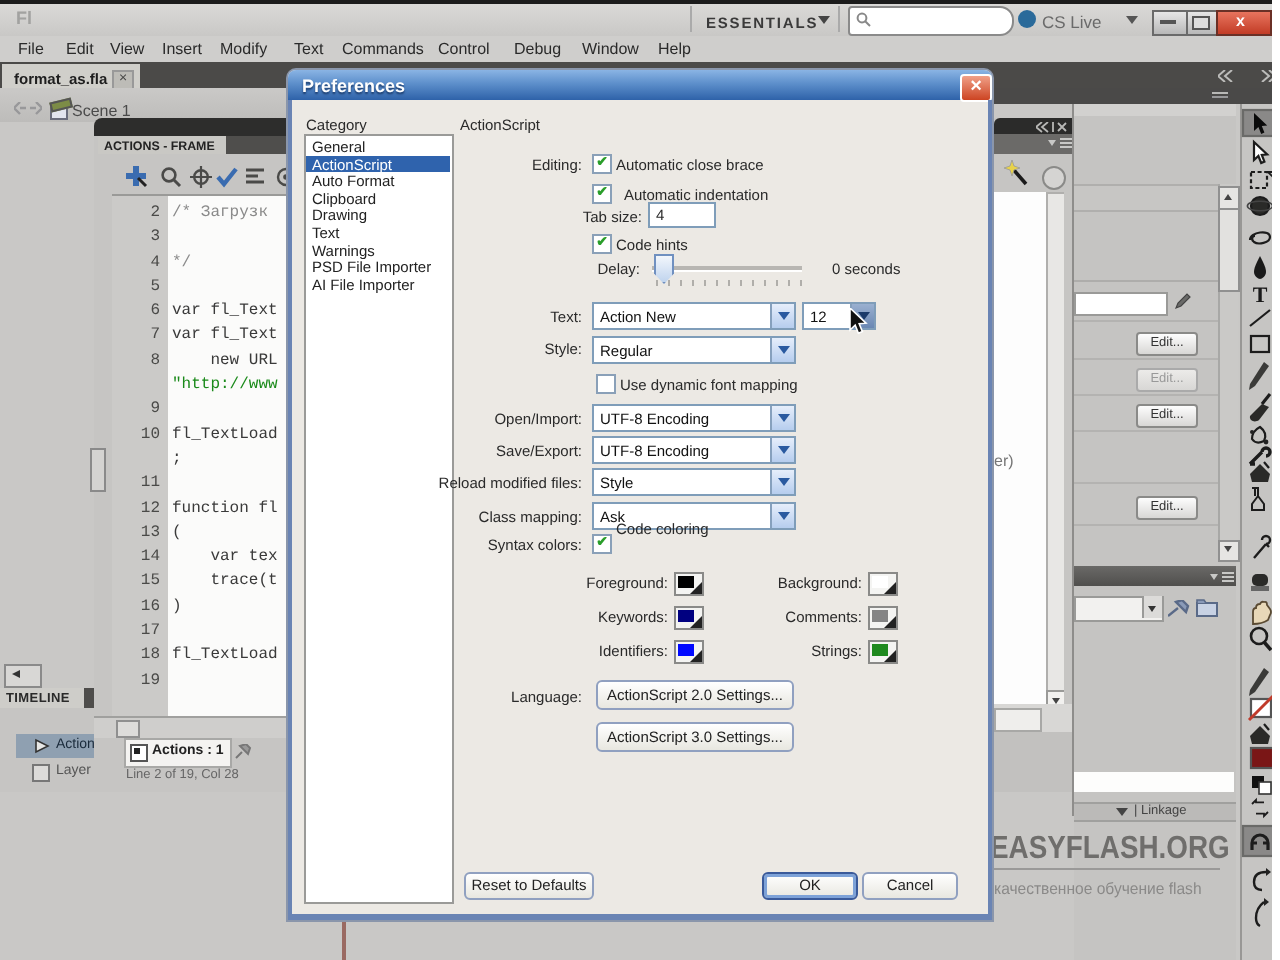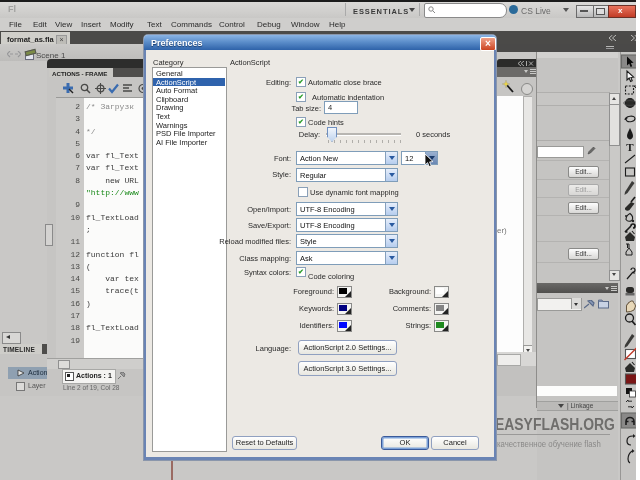--- a/index.html
+++ b/index.html
@@ -324,21 +324,21 @@
 <div class="ab" style="left:324px;top:101px;width:32px;height:11px;background:#fff;border:1px solid #7f9db9"></div>
 <div class="cbl" style="left:328px;top:103px">4</div>
 <div class="cb" style="left:296px;top:117px">✔</div>
 <div class="cbl" style="left:308px;top:118px">Code hints</div>
 <div class="lab" style="left:220px;top:130px;width:100px">Delay:</div>
 <div class="ab" style="left:326px;top:133px;width:75px;height:2px;background:#b8b6b2;border-bottom:1px solid #fff"></div>
 <div class="ab" style="left:327px;top:127px;width:8px;height:13px;background:linear-gradient(#f2f6fc,#c0d4ee);border:1px solid #7090c0;clip-path:polygon(0 0,100% 0,100% 65%,50% 100%,0 65%)"></div>
 <div class="ab" style="left:328px;top:140px;width:74px;height:3px;background:repeating-linear-gradient(90deg,#b0aeaa 0 1px,transparent 1px 6px)"></div>
 <div class="cbl" style="left:416px;top:130px">0 seconds</div>
 
-<div class="lab" style="left:191px;top:154px;width:100px">Font:</div>
+<div class="lab" style="left:191px;top:154px;width:100px">Text:</div>
 <div class="dd" style="left:296px;top:151px">
         <span>Action New</span>
         <div class="db">
           <i class="tri"></i>
         </div>
       </div>
 <div class="dd" style="left:401px;top:151px;width:35px">
         <span>12</span>
         <div class="db" style="background:linear-gradient(#9ab0d0,#6a87b3)">
           <i class="tri" style="border-top-color:#1a3a6a"></i>
@@ -382,21 +382,21 @@
 <div class="lab" style="left:191px;top:254px;width:100px">Class mapping:</div>
 <div class="dd" style="left:296px;top:251px">
         <span>Ask</span>
         <div class="db">
           <i class="tri"></i>
         </div>
       </div>
 
 <div class="lab" style="left:191px;top:268px;width:100px">Syntax colors:</div>
 <div class="cb" style="left:296px;top:267px">✔</div>
-<div class="cbl" style="left:308px;top:272px">Code coloring</div>
+<div class="cbl" style="left:308px;top:260px">Code coloring</div>
 <div class="lab" style="left:234px;top:287px;width:100px">Foreground:</div>
 <div class="sw" style="left:337px;top:286px">
         <i style="background:#000"></i>
         <b></b>
       </div>
 <div class="lab" style="left:331px;top:287px;width:100px">Background:</div>
 <div class="sw" style="left:434px;top:286px">
         <i style="background:#fff"></i>
         <b></b>
       </div>

